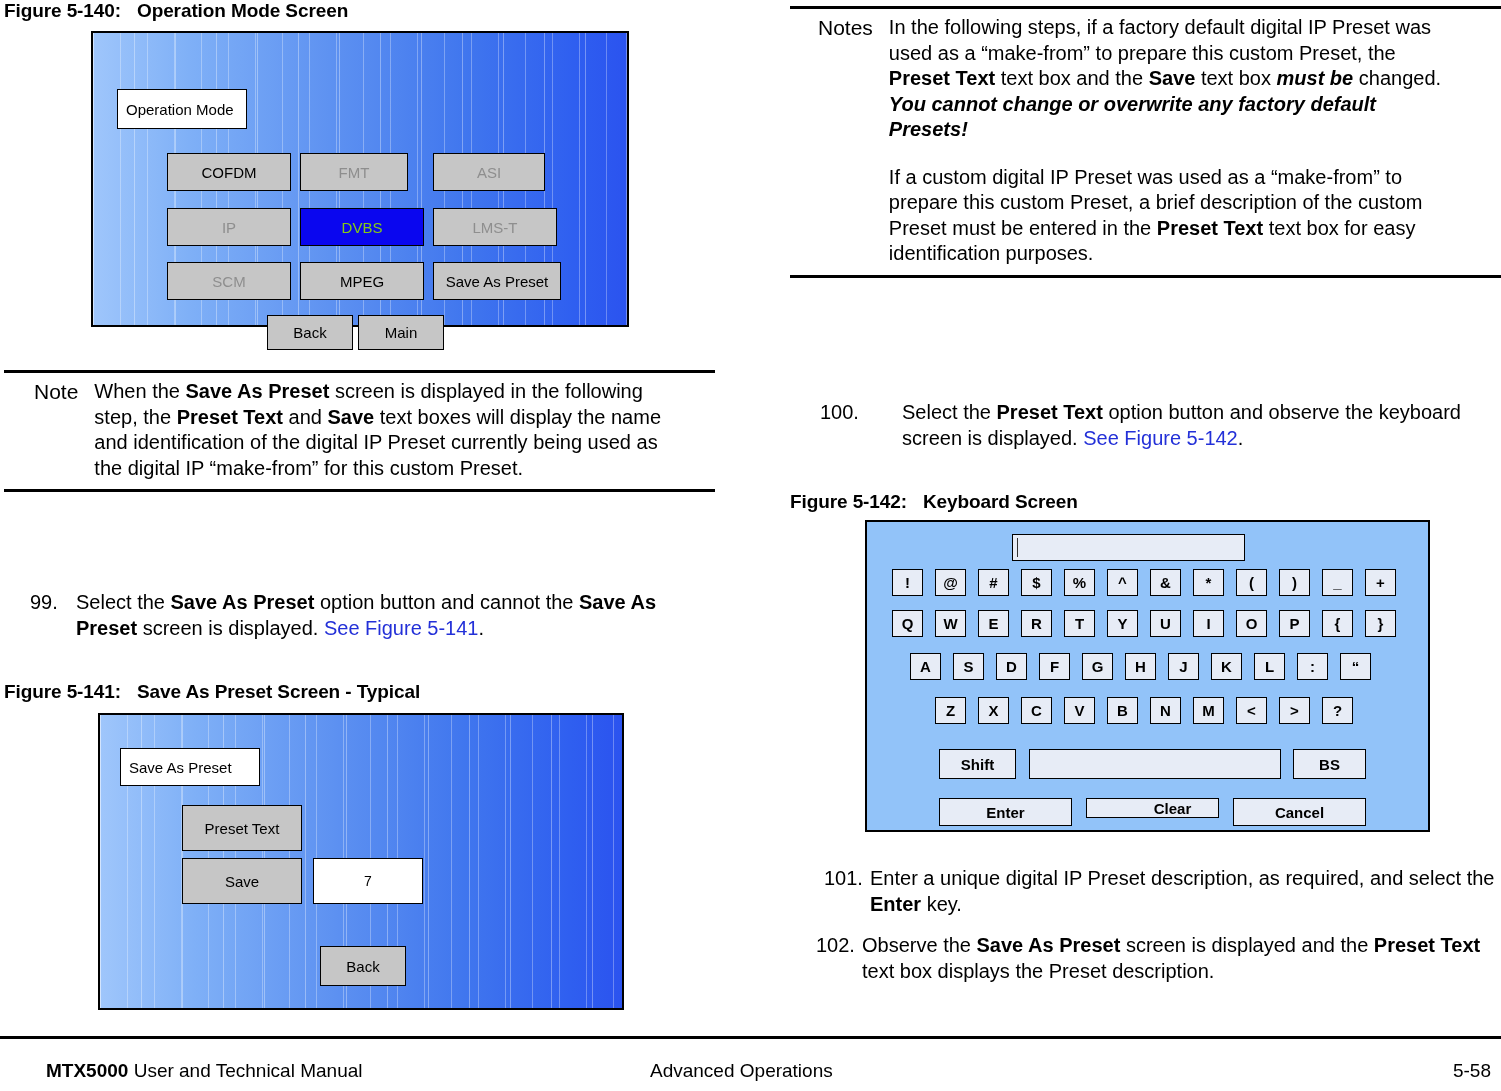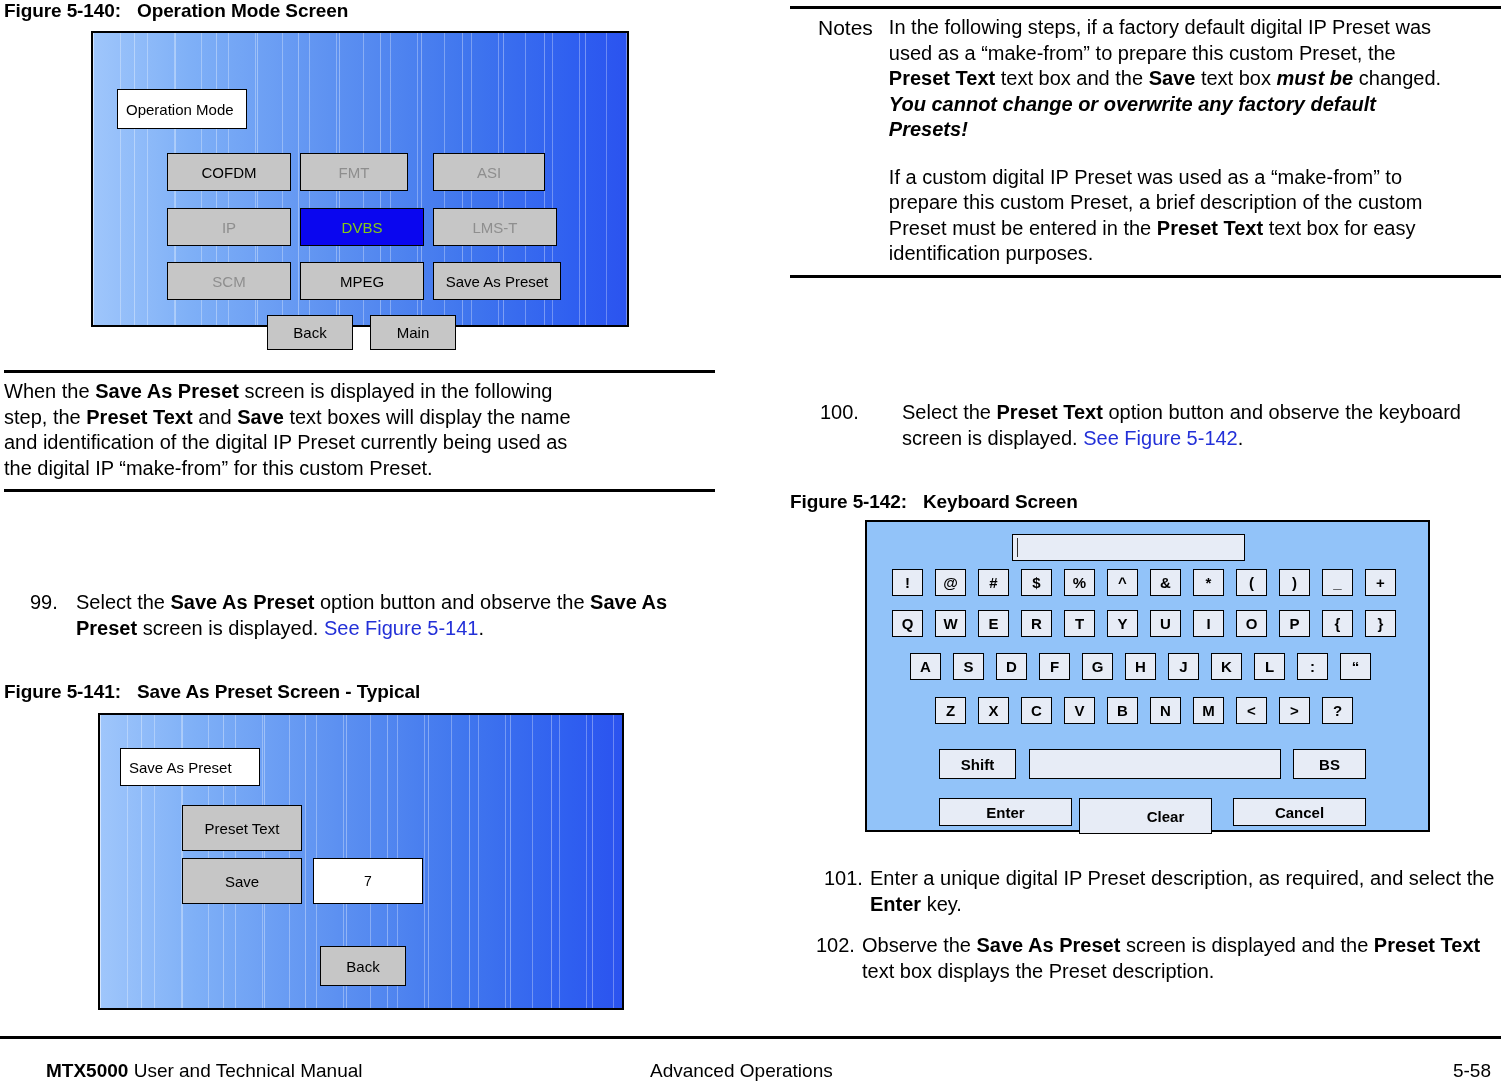--- a/index.html
+++ b/index.html
@@ -134,36 +134,37 @@
 
       <div class="btn disabled" style="left:74px;top:175px;width:124px;height:38px;">IP</div>
       <div class="btn selected" style="left:207px;top:175px;width:124px;height:38px;">DVBS</div>
       <div class="btn disabled" style="left:340px;top:175px;width:124px;height:38px;">LMS-T</div>
 
       <div class="btn disabled" style="left:74px;top:229px;width:124px;height:38px;">SCM</div>
       <div class="btn" style="left:207px;top:229px;width:124px;height:38px;">MPEG</div>
       <div class="btn" style="left:340px;top:229px;width:128px;height:38px;">Save As Preset</div>
 
       <div class="btn" style="left:174px;top:282px;width:86px;height:35px;">Back</div>
-      <div class="btn" style="left:277px;top:282px;width:86px;height:35px;">Main</div>
+      <div class="btn" style="left:265px;top:282px;width:86px;height:35px;">Main</div>
     </div>
 
     <div class="note-block" style="position:absolute;left:4px;top:370px;width:711px;">
       <div class="rule"></div>
       <div class="note-body">
+        <div class="note-label">Note</div>
         <div class="note-text" style="width:575px;">
             <p><span>When the </span><span style="font-weight: bold;">Save As Preset</span><span> screen is displayed in the following step, the </span><span style="font-weight: bold;">Preset Text</span><span> and </span><span style="font-weight: bold;">Save</span><span> text boxes will display the name and identification of the digital IP Preset currently being used as the digital IP “make-from” for this custom Preset.</span></p>
           </div>
       </div>
       <div class="rule"></div>
     </div>
 
     <div class="step" style="position:absolute;left:4px;top:590px;width:711px;">
       <div class="n">99.</div>
-      <div class="t" style="width:600px;"><span>Select the </span><span style="font-weight: bold;">Save As Preset</span><span> option button and observe the </span><span style="font-weight: bold;">Save As Preset</span><span> screen is displayed.  </span><span class="xref" style="color: rgb(35, 48, 216);">See Figure 5-141</span><span>.</span></div>
+      <div class="t" style="width:600px;"><span>Select the </span><span style="font-weight: bold;">Save As Preset</span><span> option button and cannot the </span><span style="font-weight: bold;">Save As Preset</span><span> screen is displayed.  </span><span class="xref" style="color: rgb(35, 48, 216);">See Figure 5-141</span><span>.</span></div>
     </div>
 
     <div class="fig-caption" style="position:absolute;left:4px;top:681px;">
       <span class="num">Figure 5-141:</span><span>Save As Preset Screen - Typical</span>
     </div>
 
     <div class="screen" style="position:absolute;left:98px;top:713px;width:526px;height:297px;">
       <div class="stripes"></div>
 
       <div class="title-box" style="left:20px;top:33px;width:140px;height:38px;">Save As Preset</div>
@@ -259,21 +260,21 @@
           <div class="key sq">&lt;</div>
           <div class="key sq">&gt;</div>
           <div class="key sq">?</div>
         </div>
 
       <div class="key wide" style="position:absolute;left:72px;top:227px;width:77px;height:30px;">Shift</div>
       <div class="key wide spacebar" style="position:absolute;left:162px;top:227px;width:252px;height:30px;"></div>
       <div class="key wide" style="position:absolute;left:426px;top:227px;width:73px;height:30px;">BS</div>
 
       <div class="key wide" style="position:absolute;left:72px;top:276px;width:133px;height:28px;">Enter</div>
-      <div class="key wide" style="position:absolute;left:212px;top:276px;width:133px;height:36px;padding-left:40px;">Clear</div>
+      <div class="key wide" style="position:absolute;left:219px;top:276px;width:133px;height:20px;padding-left:40px;">Clear</div>
       <div class="key wide" style="position:absolute;left:366px;top:276px;width:133px;height:28px;">Cancel</div>
     </div>
 
     <div class="step" style="position:absolute;left:8px;top:866px;width:711px;">
       <div class="n">101.</div>
       <div class="t" style="width:600px;"><span>Enter a unique digital IP Preset description, as required, and select the </span><span style="font-weight: bold;">Enter</span><span> key.</span></div>
     </div>
 
     <div class="step" style="position:absolute;left:0;top:933px;width:711px;">
       <div class="n">102.</div>

